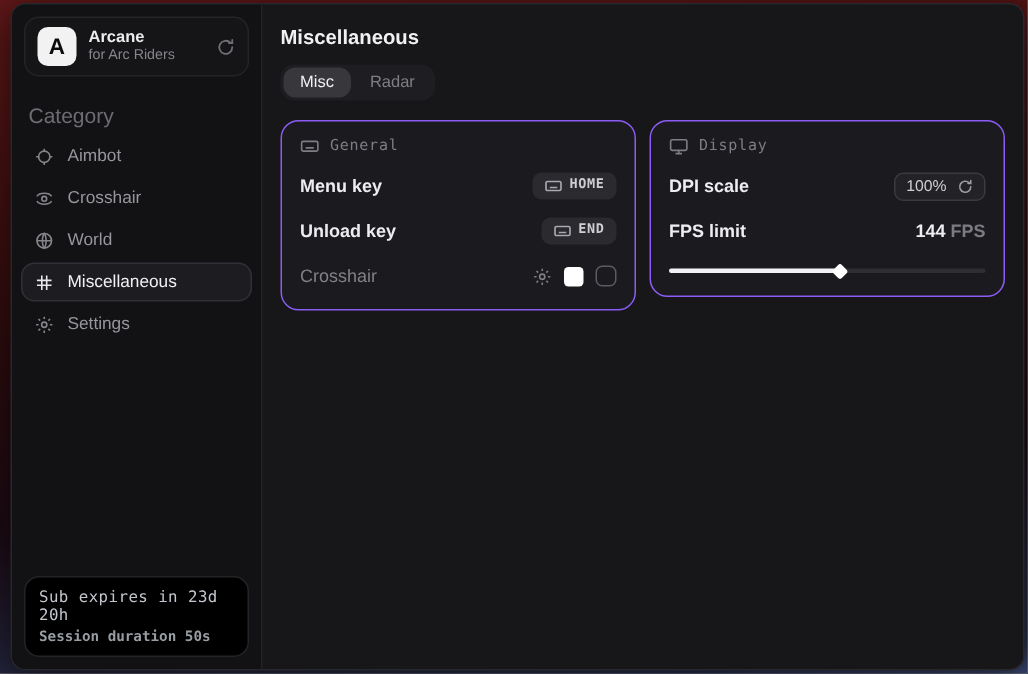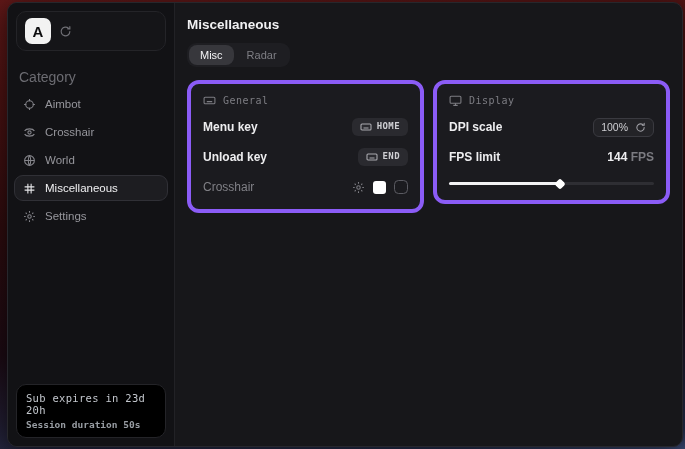--- a/index.html
+++ b/index.html
@@ -58,21 +58,21 @@
   .tabs {
     margin-top:11px; display:inline-flex; background:#1e1e22;
     border-radius:9px; padding:2px; gap:2px;
   }
   .tab {
     font-size:11px; color:#7e7e84; padding:4px 11px; border-radius:8px; cursor:pointer;
   }
   .tab.selected { background:#37373c; color:#f2f2f4; }
   .cards { margin-top:13px; display:flex; gap:9px; align-items:flex-start; }
   .card {
-    width:237px; background:#1b1b1f; border:4px solid #8b5cf6;
+    width:237px; background:#1b1b1f; border:1px solid #8b5cf6;
     border-radius:12px; padding:10px 12px 12px;
   }
   .card-head {
     display:flex; align-items:center; gap:7px;
     color:#7d7d83; font-family:"DejaVu Sans Mono", monospace; font-size:10px;
     letter-spacing:.5px;
   }
   .row {
     margin-top:10px; display:flex; align-items:center; justify-content:space-between;
     min-height:20px;
@@ -119,20 +119,24 @@
 </style>
 </head>
 <body>
 
 <div class="window">
 
   <div class="sidebar">
 
     <div class="brand-card">
       <div class="logo">A</div>
+      <div class="brand-text">
+        <div class="brand-name">Arcane</div>
+        <div class="brand-sub">for Arc Riders</div>
+      </div>
       <div class="sync-btn">
         <svg width="13" height="13" viewBox="0 0 24 24" fill="none" stroke="currentColor" stroke-width="2.2" stroke-linecap="round">
           <path d="M20 12a8 8 0 1 1-2.3-5.6"></path>
             <path d="M20 3v4h-4"></path>
         </svg>
       </div>
     </div>
 
     <div class="cat-label">Category</div>
 

